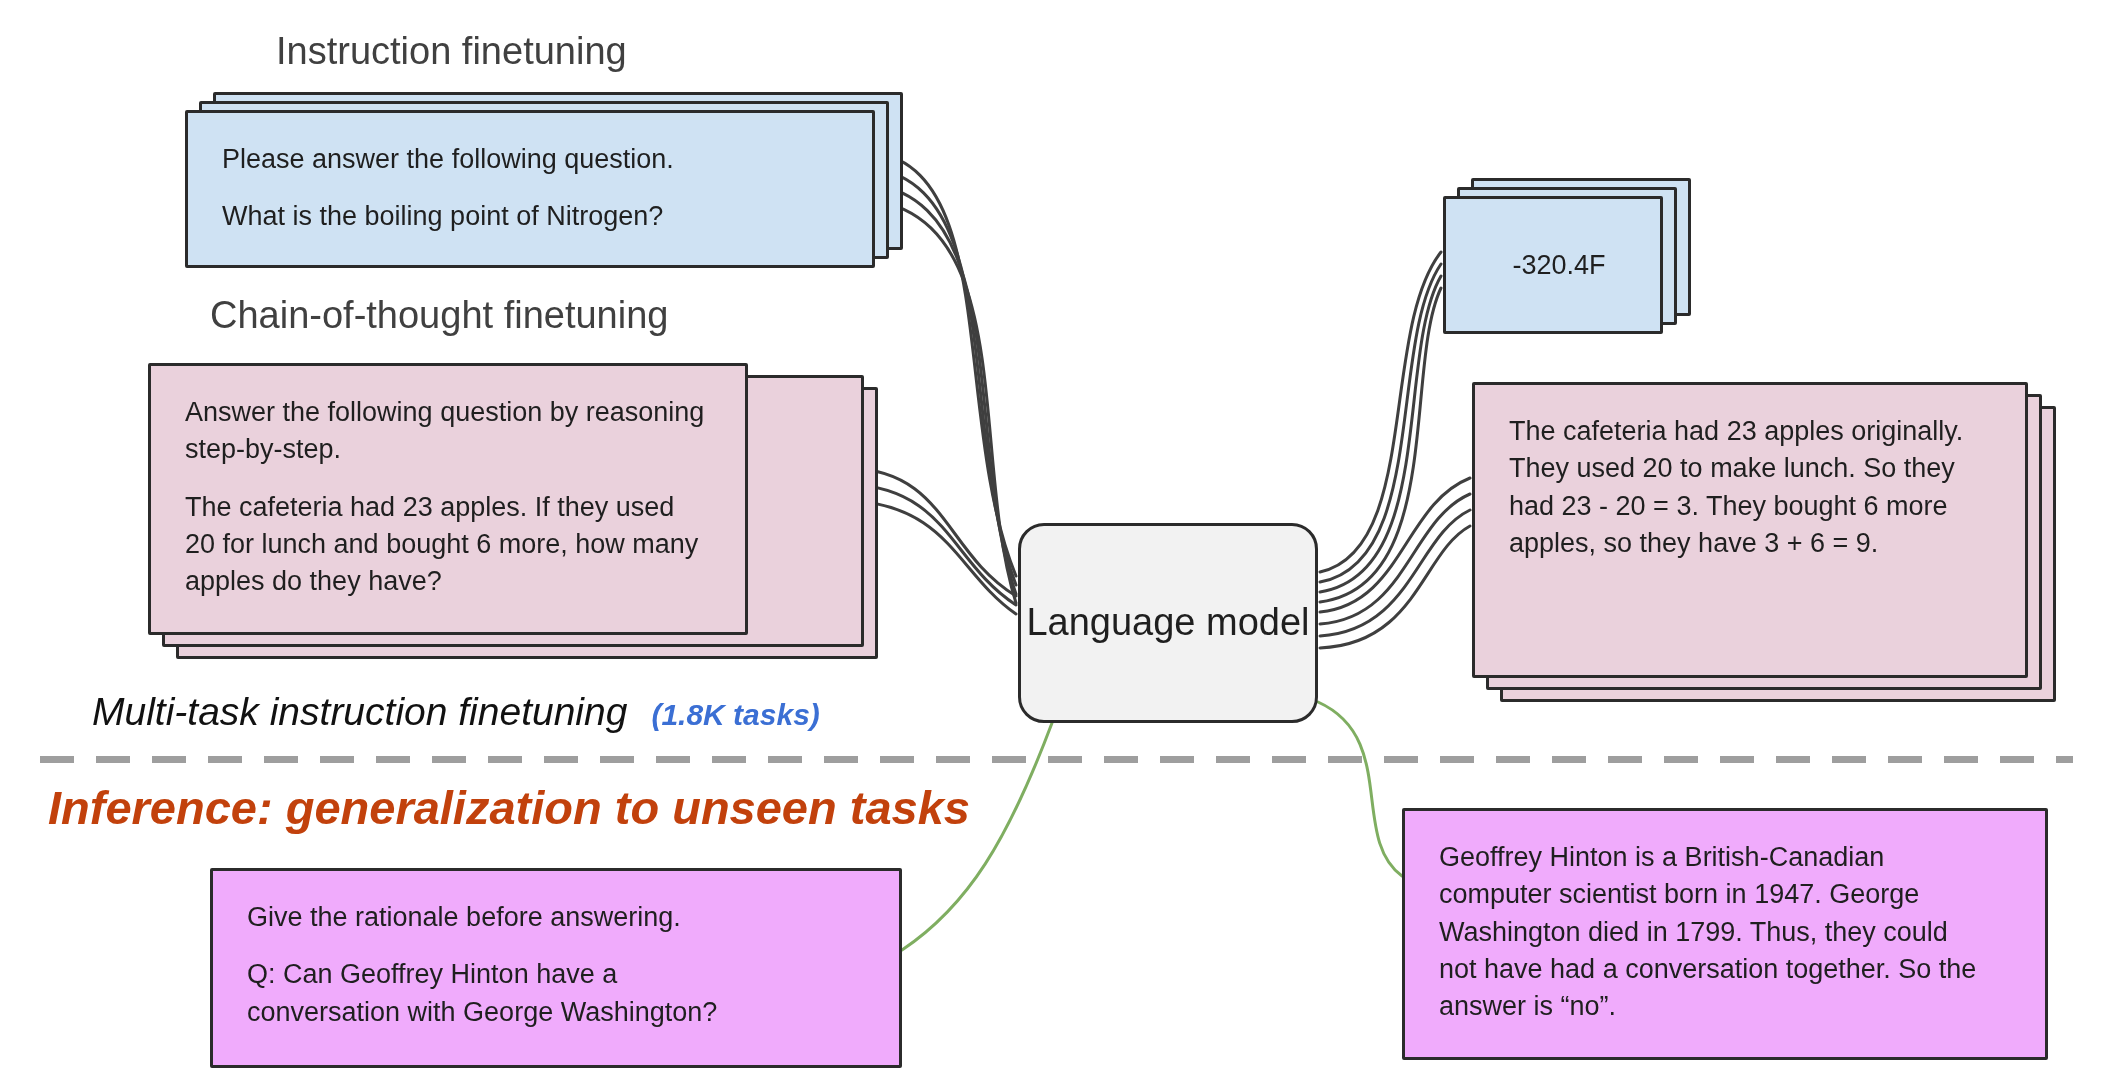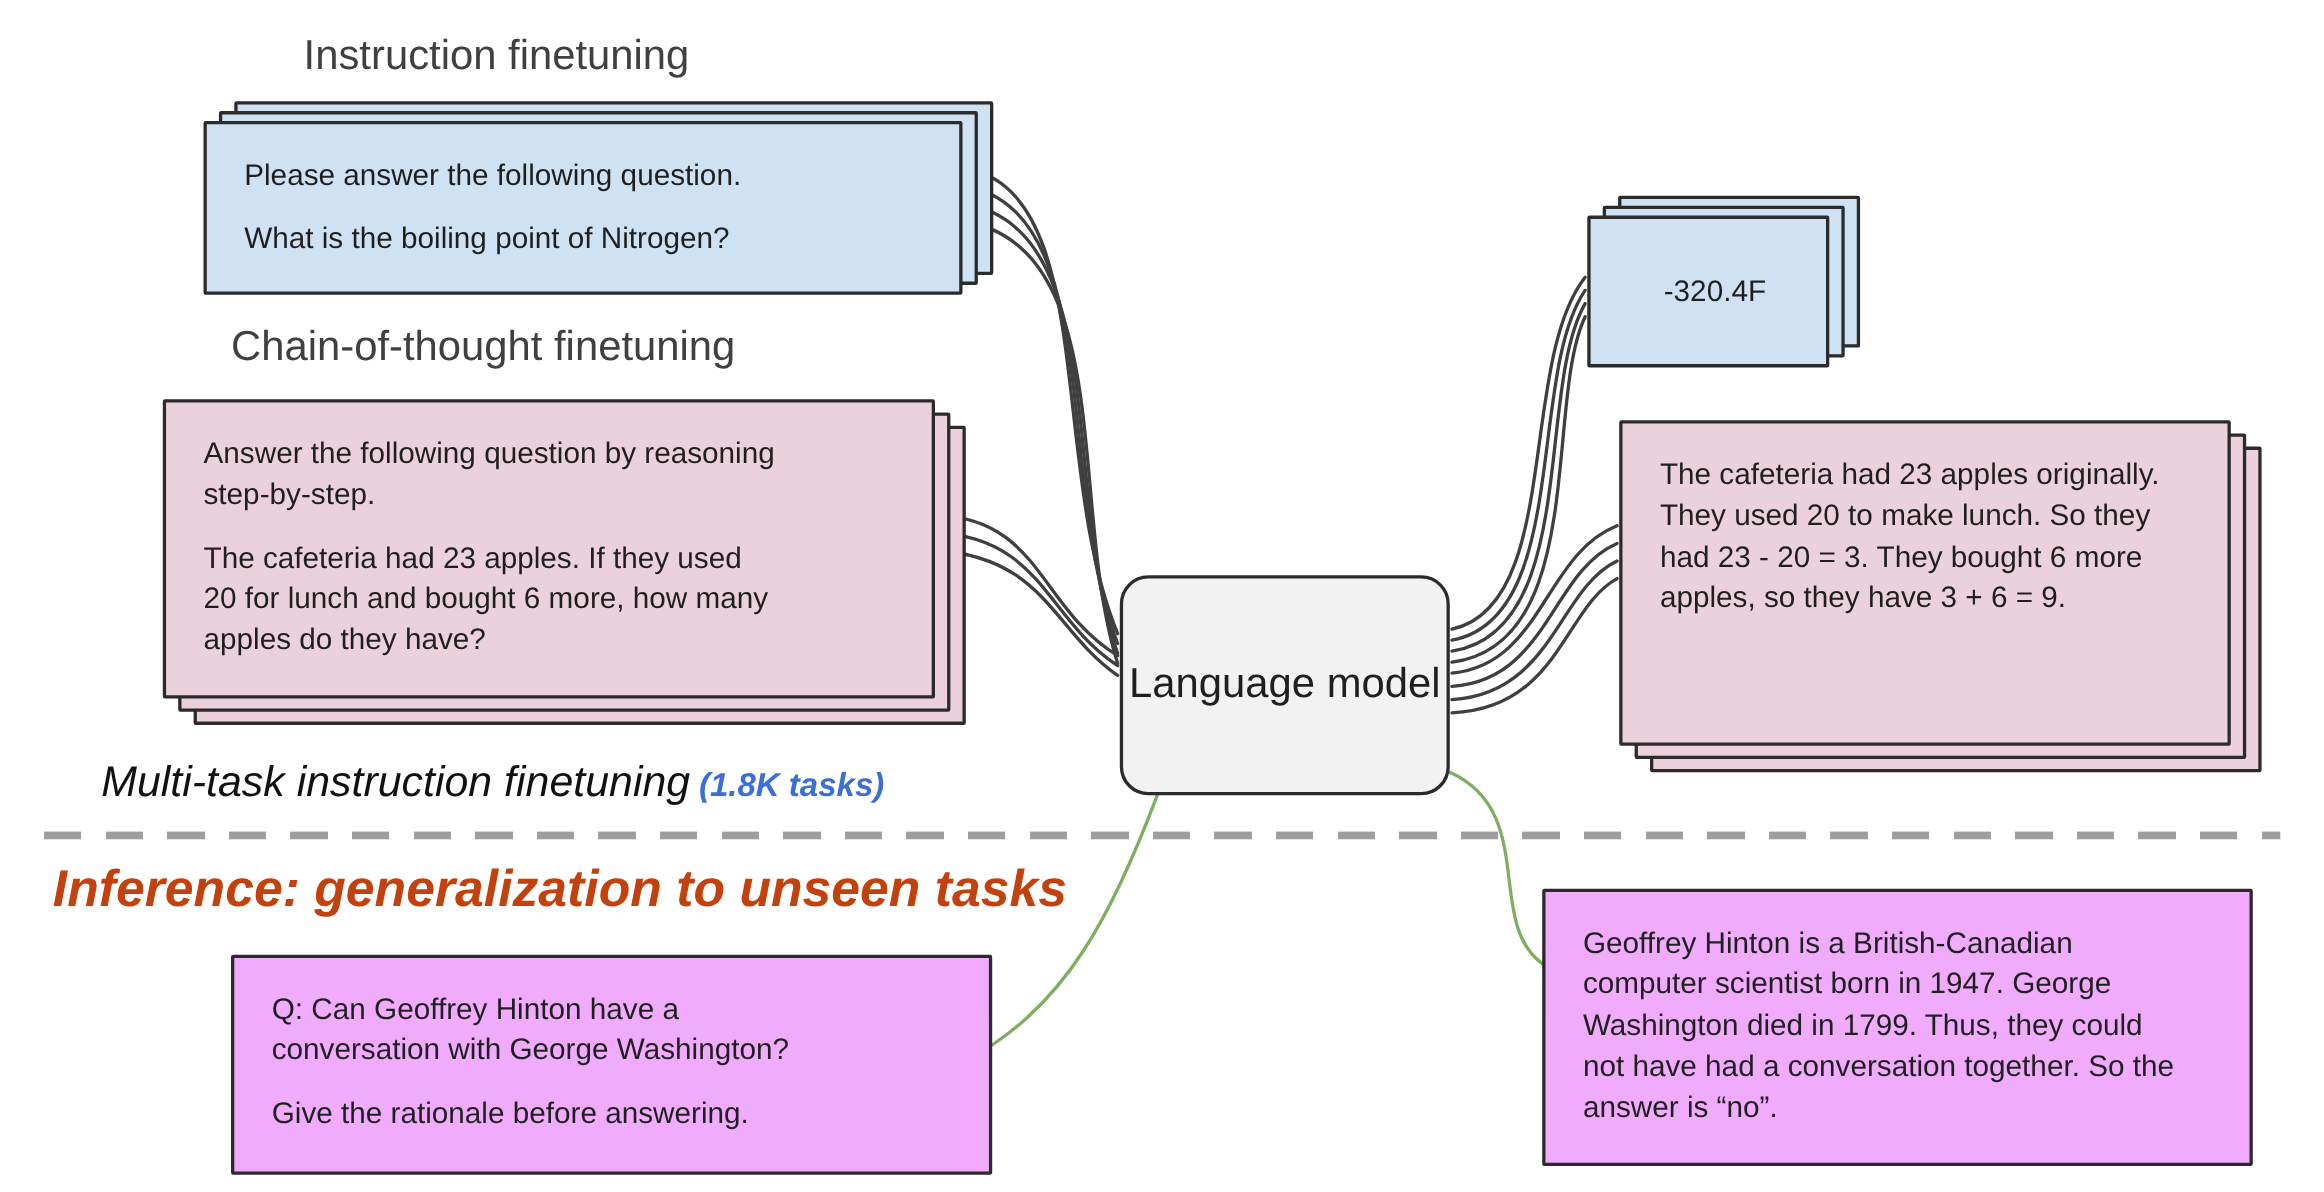--- a/index.html
+++ b/index.html
@@ -14,21 +14,21 @@
   }
   .layer{z-index:2;}
   .blue{background:#cfe2f3;}
   .pink{background:#ead1dc;}
   .green{background:#f0abfc;}
   .card-text{padding:28px 34px;font-size:27px;line-height:1.38;}
   .card-text p{margin:0 0 20px 0;}
   .card-text p:last-child{margin-bottom:0;}
   .heading{font-size:38px;font-weight:400;color:#404040;z-index:4;}
   .multitask{font-size:39px;font-style:italic;color:#111111;z-index:4;white-space:nowrap;}
-  .badge{font-size:30px;font-style:italic;font-weight:bold;color:#3b6fd4;margin-left:8px;text-align:right;}
+  .badge{font-size:30px;font-style:italic;font-weight:bold;color:#3b6fd4;margin-left:24px;text-align:right;}
   .inference-heading{font-size:47px;font-style:italic;font-weight:bold;color:#c2410c;z-index:4;white-space:nowrap;}
   .divider{
     position:absolute;height:7px;z-index:1;
     background:repeating-linear-gradient(90deg,#9e9e9e 0 34px,transparent 34px 56px);
   }
   .model-box{
     position:absolute;box-sizing:border-box;border:3px solid #2b2b2b;border-radius:26px;
     background:#f2f2f2;display:flex;align-items:center;justify-content:center;text-align:center;
     font-size:38px;line-height:1.25;z-index:5;
   }
@@ -79,28 +79,28 @@
 
   <div class="layer blue" style="left:213px;top:92px;width:690px;height:158px;"></div>
   <div class="layer blue" style="left:199px;top:101px;width:690px;height:158px;"></div>
   <div class="card blue card-text" style="left:185px;top:110px;width:690px;height:158px;">
     <p>Please answer the following question.</p>
     <p>What is the boiling point of Nitrogen?</p>
   </div>
 
   <div class="layer pink" style="left:176px;top:387px;width:702px;height:272px;"></div>
   <div class="layer pink" style="left:162px;top:375px;width:702px;height:272px;"></div>
-  <div class="card pink card-text maxw520" style="left:148px;top:363px;width:702px;height:272px;">
+  <div class="card pink card-text maxw520" style="left:148px;top:363px;width:600px;height:272px;">
     <p>Answer the following question by reasoning step-by-step.</p>
     <p>The cafeteria had 23 apples. If they used 20 for lunch and bought 6 more, how many apples do they have?</p>
   </div>
 
   <div class="card green card-text maxw500" style="left:210px;top:868px;width:692px;height:200px;">
+    <p>Give the rationale before answering.</p>
     <p>Q: Can Geoffrey Hinton have a conversation with George Washington?</p>
-    <p>Give the rationale before answering.</p>
   </div>
 
   <div class="model-box" style="left:1018px;top:523px;width:300px;height:200px;">
     <span>Language model</span>
   </div>
 
   <div class="layer blue" style="left:1471px;top:178px;width:220px;height:138px;"></div>
   <div class="layer blue" style="left:1457px;top:187px;width:220px;height:138px;"></div>
   <div class="card blue center-text" style="left:1443px;top:196px;width:220px;height:138px;padding-left:12px;">
     <span>-320.4F</span>

